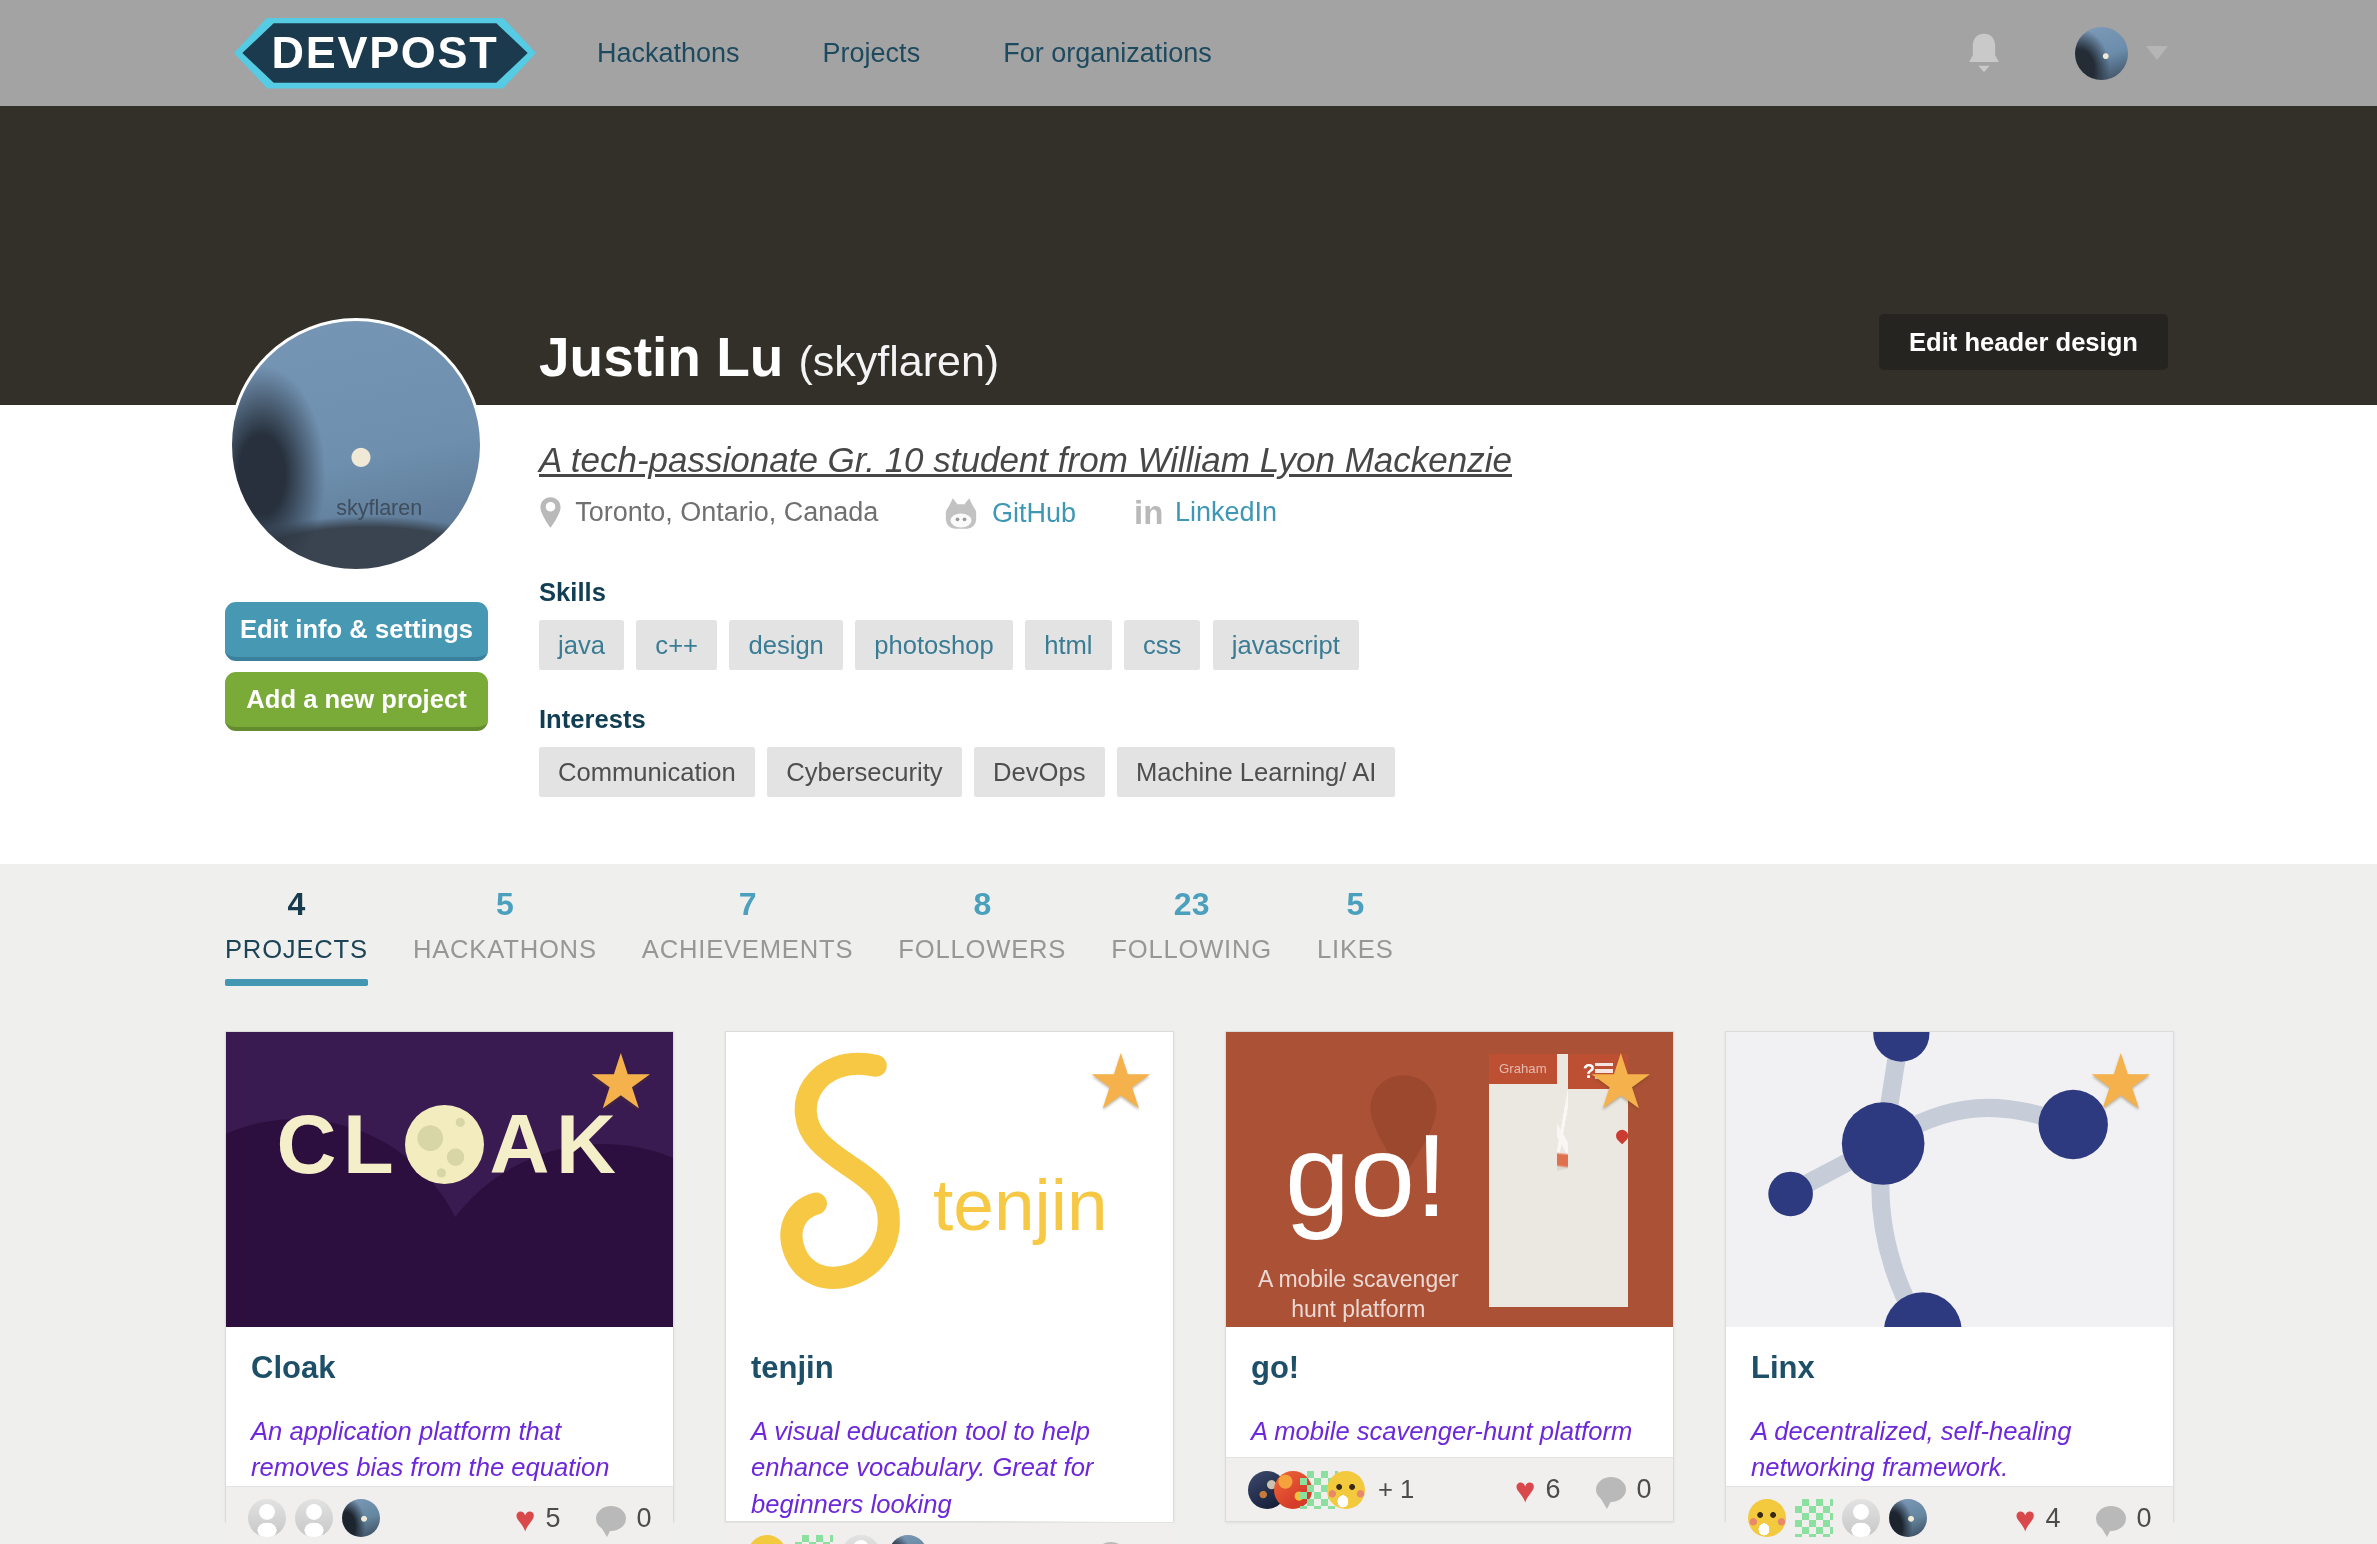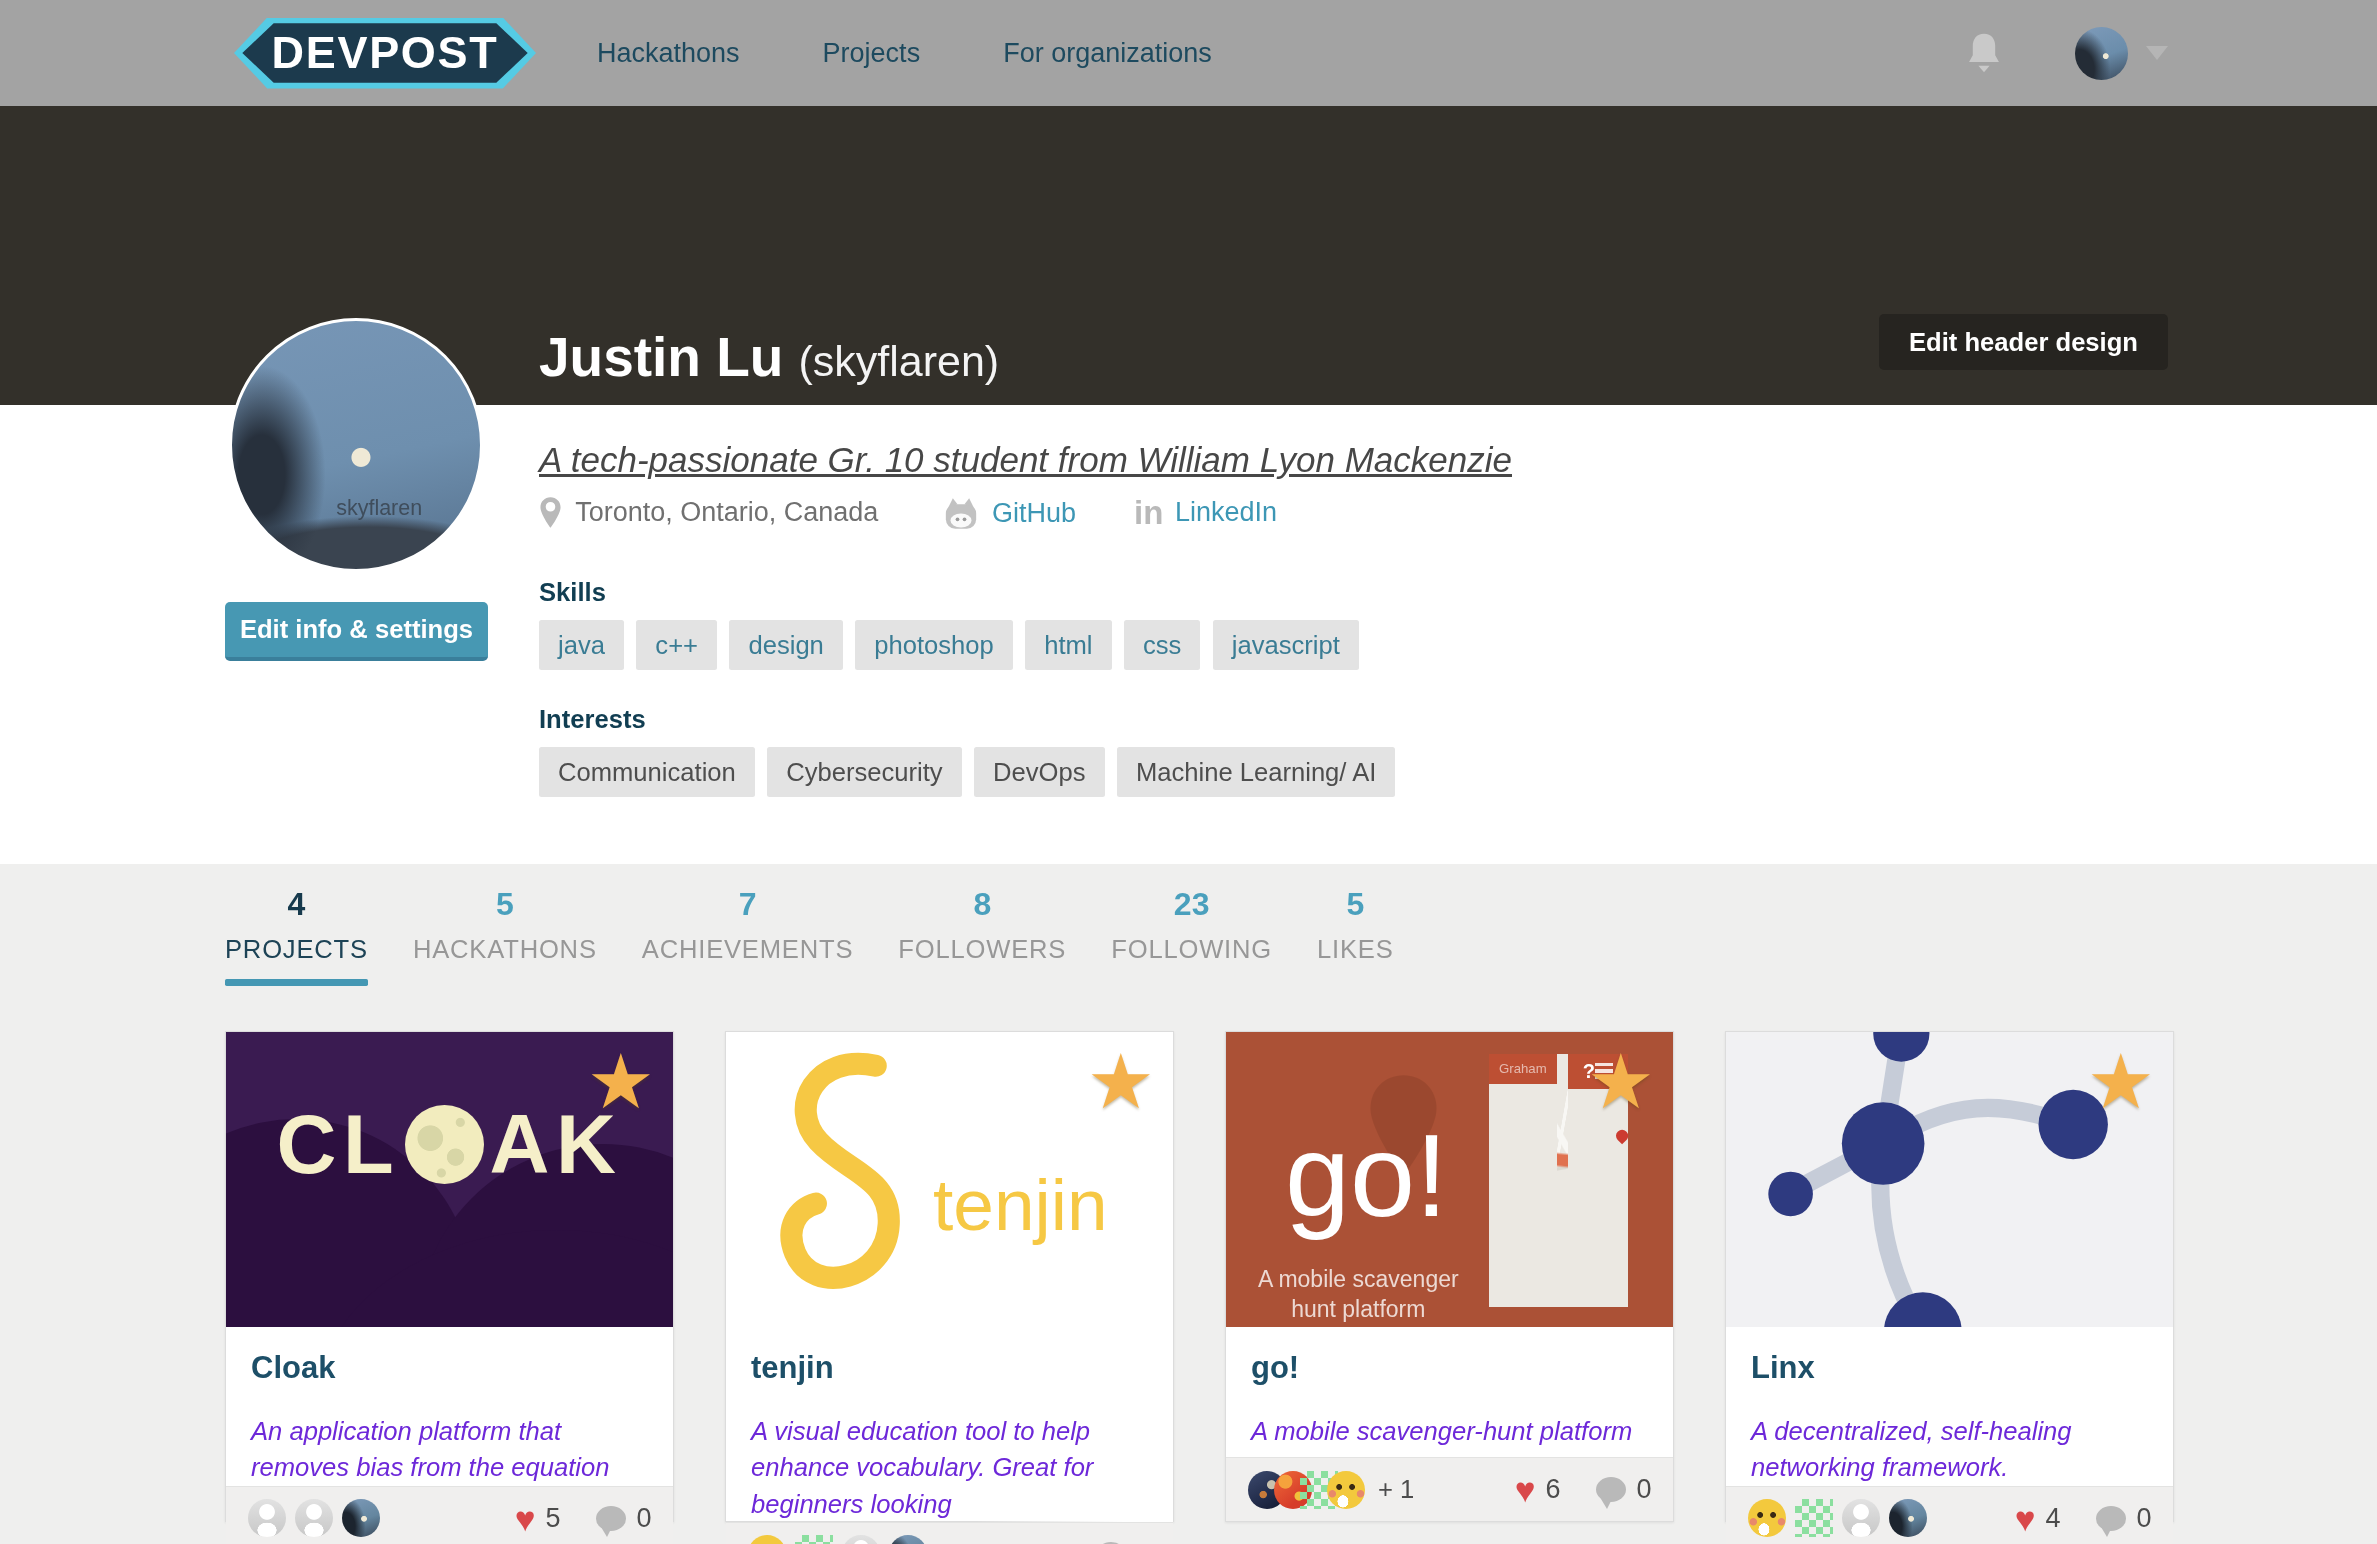--- a/index.html
+++ b/index.html
@@ -41,21 +41,21 @@
   .tagline   { position:absolute; left:539px; top:440px; z-index:21; font-size:35px; font-style:italic; color:#474747;text-decoration:underline; }
   .info-row  { position:absolute; left:539px; top:496px; z-index:21; display:flex; align-items:flex-start; font-size:27px; color:#707070; }
   .loc       { display:flex; align-items:center; }
   .loc-pin   { width:23px; height:33px; margin-right:13.2px; }
   .ext-link  { display:flex; align-items:center; color:#3d97b5; cursor:pointer; }
   .gh        { margin-left:64px; } .li { margin-left:58px; }
   .gh-icon   { width:38px; height:35px; margin-right:11.6px; }
   .in-icon   { font-size:33px; font-weight:bold; color:#b9b9b9; margin-right:11.6px; line-height:1; }
 
   .side-buttons { position:absolute; left:225px; top:602px; width:263px; z-index:21; display:flex; flex-direction:column; gap:10.7px; }
-  .btn       { height:59px; border-radius:5px; color:#ffffff; font-size:25.6px; font-weight:bold; display:flex; align-items:center; justify-content:center; cursor:pointer; font-family:"Liberation Sans",sans-serif; border:none; }
+  .btn       { height:59px; border-radius:11px; color:#ffffff; font-size:25.6px; font-weight:bold; display:flex; align-items:center; justify-content:center; cursor:pointer; font-family:"Liberation Sans",sans-serif; border:none; }
   .btn-teal  { background:#4798b3; border-bottom:4.1px solid #3a7f9b; }
   .btn-green { background:#7aab39; border-bottom:4.1px solid #648c2f; }
 
   .sec-heading { position:absolute; left:539px; z-index:21; font-size:25.6px; font-weight:bold; color:#113e52; }
   .skills-heading { top:578px; } .interests-heading { top:705px; }
   .tag-row   { position:absolute; left:539px; z-index:21; display:flex; gap:12.4px; }
   .skills-row { top:620px; } .interests-row { top:747px; }
   .tag       { background:#e3e3e3; height:50px; display:flex; align-items:center; padding:0 19px; font-size:25.6px; border-radius:2.5px; cursor:pointer; }
   .tag-skill { color:#3a7c94; }
   .tag-interest { color:#4e4e4e; }
@@ -211,20 +211,21 @@
     <span>GitHub</span>
   </span>
   <span class="ext-link li">
     <span class="in-icon">in</span>
     <span>LinkedIn</span>
   </span>
 </div>
 
 <div class="side-buttons">
   <button class="btn btn-teal">Edit info &amp; settings</button>
+  <button class="btn btn-green">Add a new project</button>
 </div>
 
 <div class="sec-heading skills-heading">Skills</div>
 <div class="tag-row skills-row">
   <span class="tag tag-skill">java</span>
   <span class="tag tag-skill">c++</span>
   <span class="tag tag-skill">design</span>
   <span class="tag tag-skill">photoshop</span>
   <span class="tag tag-skill">html</span>
   <span class="tag tag-skill">css</span>

